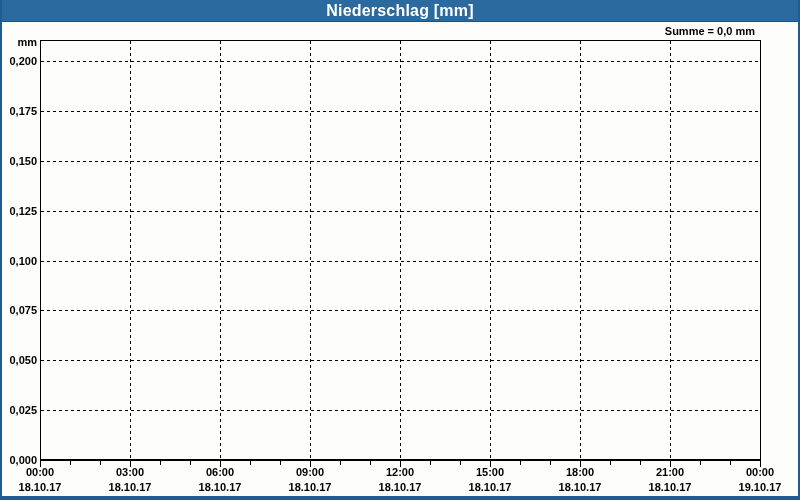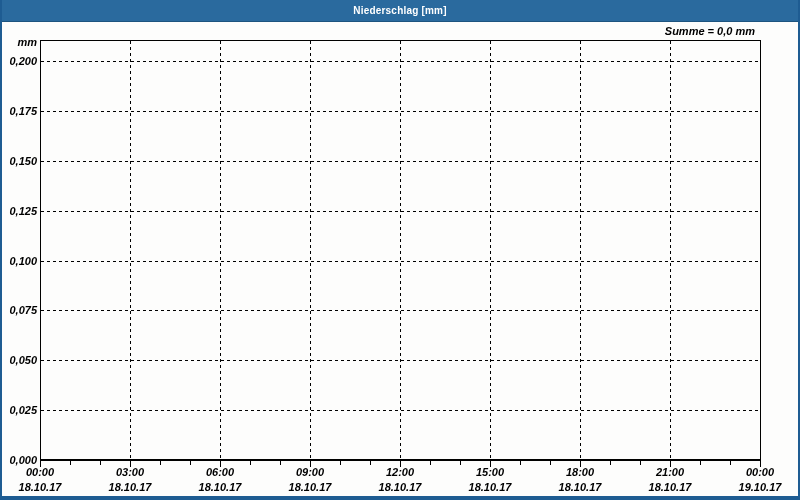--- a/index.html
+++ b/index.html
@@ -15,28 +15,28 @@
     font-family:"Liberation Sans","DejaVu Sans",sans-serif;
     overflow:hidden;
   }
 
   .titlebar {
     position:absolute; top:0; left:0; right:0;
     height:22px;
     background:#2a6a9e;
     border-bottom:1px solid #1d547f;
     color:#ffffff;
-    font-size:10px; font-weight:bold;
+    font-size:16px; font-weight:bold;
     text-align:center; line-height:22px;
     letter-spacing:0.2px;
   }
 
   .chart-area {
     position:absolute; top:22px; left:0;
-    width:634px; height:474px;font-style:italic;
+    width:634px; height:474px;
   }
 
   svg.plot { position:absolute; top:0; left:0; }
 
   svg .gridline  { stroke:#000000; stroke-width:1; stroke-dasharray:3,3; shape-rendering:crispEdges; }
   svg .plotborder{ stroke:#000000; stroke-width:1; fill:none; shape-rendering:crispEdges; }
   svg .axisline  { stroke:#000000; stroke-width:2; shape-rendering:crispEdges; }
   svg .tickmark  { stroke:#000000; stroke-width:1; shape-rendering:crispEdges; }
   svg text {
     font-family:"Liberation Sans","DejaVu Sans",sans-serif;

